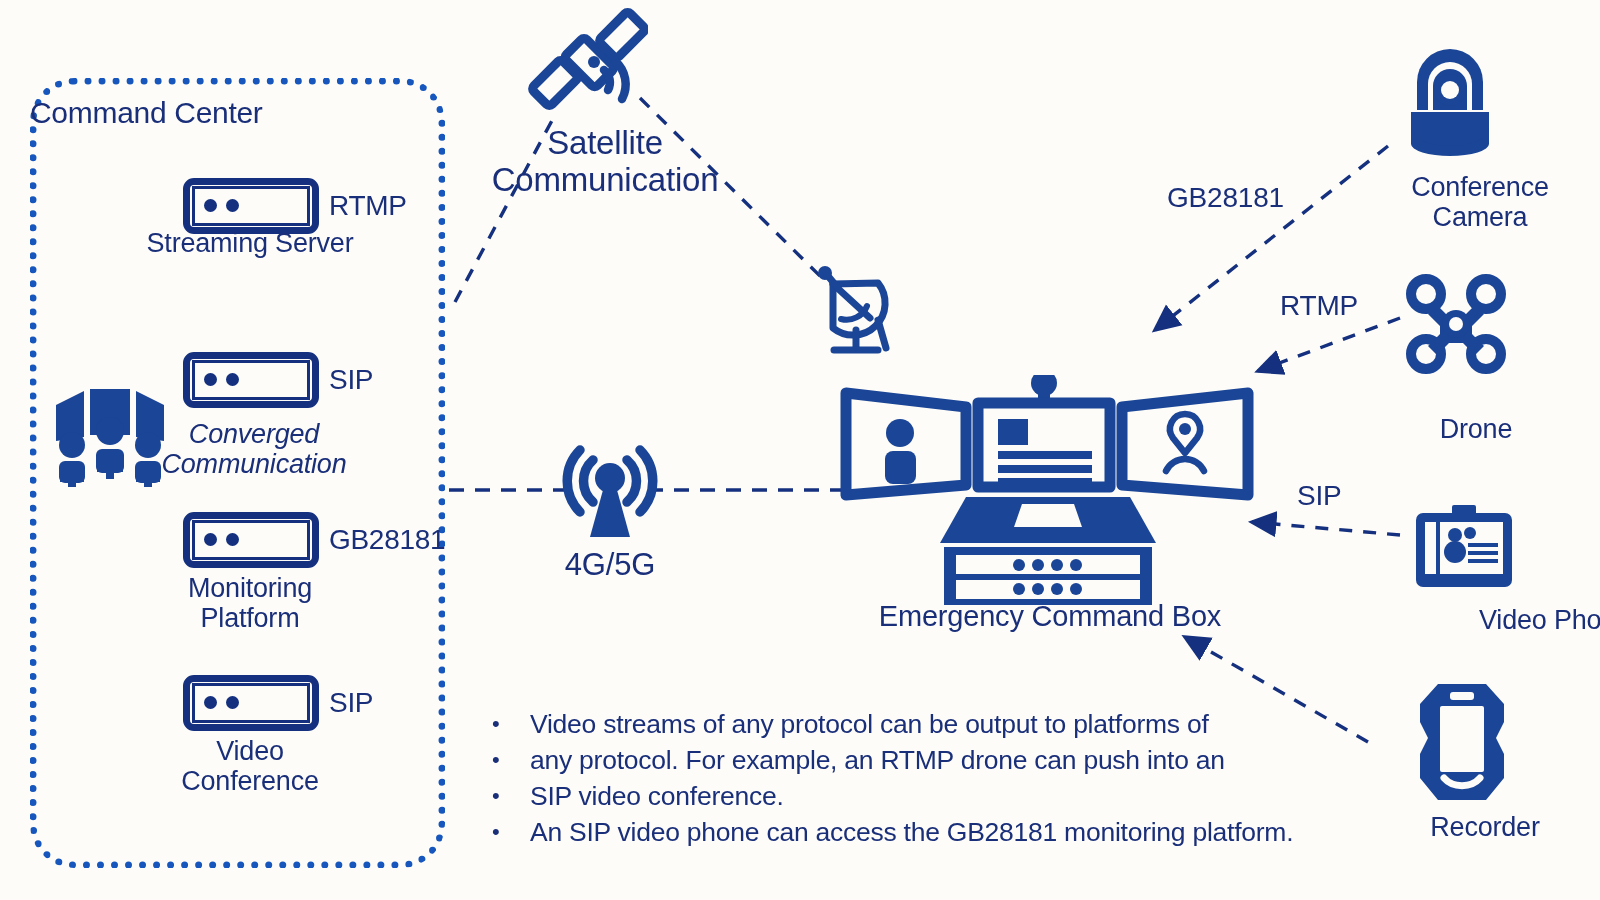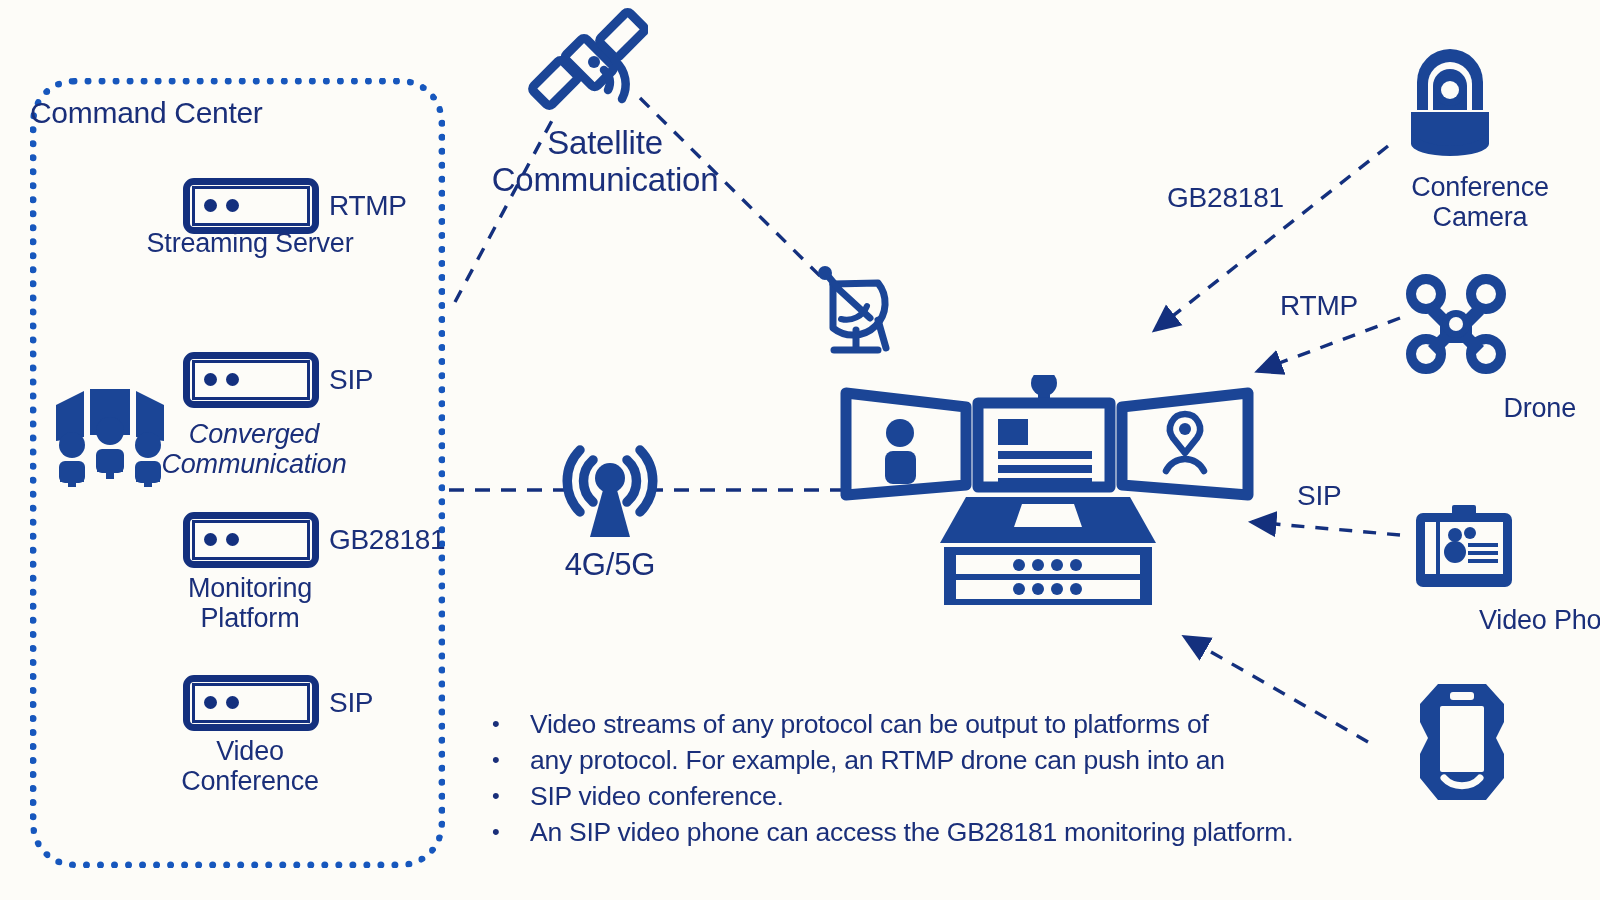--- a/index.html
+++ b/index.html
@@ -256,20 +256,21 @@
           <circle cx="200" cy="190" r="6"></circle>
           <circle cx="219" cy="190" r="6"></circle>
           <circle cx="238" cy="190" r="6"></circle>
         <circle cx="181" cy="214" r="6"></circle>
           <circle cx="200" cy="214" r="6"></circle>
           <circle cx="219" cy="214" r="6"></circle>
           <circle cx="238" cy="214" r="6"></circle>
       </g>
     </svg>
   </div>
+  <div class="lbl" style="position:absolute;left:830px;top:600px;width:440px;font-size:29px;">Emergency Command Box</div>
 
   <div class="node" style="left:1397px;top:48px;">
     <svg width="106" height="108" viewBox="0 0 106 108">
       <path class="ic" d="M20 62 L20 34 a33 33 0 0 1 66 0 L86 62 Z"></path>
       <path d="M31 62 L31 36 a22 22 0 0 1 44 0 L75 62 Z" fill="#fdfcf8"></path>
       <path class="ic" d="M36 62 L36 38 a17 17 0 0 1 34 0 L70 62 Z"></path>
       <circle class="ic" cx="53" cy="42" r="16"></circle>
       <circle cx="53" cy="42" r="9" fill="#fdfcf8"></circle>
       <path class="ic" d="M14 64 L92 64 L92 86 a39 16 0 0 1 -78 0 Z"></path>
       <path class="ic" d="M14 80 a39 18 0 0 0 78 0 L92 96 a39 12 0 0 1 -78 0 Z"></path>
@@ -285,21 +286,21 @@
         <circle cx="22" cy="22" r="15"></circle>
           <circle cx="82" cy="22" r="15"></circle>
         <circle cx="22" cy="82" r="15"></circle>
           <circle cx="82" cy="82" r="15"></circle>
       </g>
       <path class="ic" d="M33 33 L45 45 L59 45 L71 33 L80 42 L68 54 L68 62 L80 74 L71 83 L59 71 L45 71 L33 83 L24 74 L36 62 L36 54 L24 42 Z"></path>
       <circle class="ic" cx="52" cy="52" r="14"></circle>
       <circle cx="52" cy="52" r="7" fill="#fdfcf8"></circle>
     </svg>
   </div>
-  <div class="lbl" style="position:absolute;left:1376px;top:393px;width:200px;text-align:right;">Drone</div>
+  <div class="lbl" style="position:absolute;left:1376px;top:414px;width:200px;">Drone</div>
   <div class="proto" style="left:1280px;top:290px;">RTMP</div>
 
   <div class="node" style="left:1412px;top:505px;">
     <svg width="104" height="84" viewBox="0 0 104 84">
       <rect class="ic" x="40" y="0" width="24" height="10" rx="2"></rect>
       <rect class="ic" x="4" y="8" width="96" height="74" rx="7"></rect>
       <rect x="13" y="17" width="78" height="52" fill="#fdfcf8"></rect>
       <rect class="ic" x="24" y="17" width="4" height="52"></rect>
       <g class="ic">
         <circle cx="43" cy="30" r="7"></circle>
@@ -316,20 +317,21 @@
   <div class="proto" style="left:1297px;top:480px;">SIP</div>
 
   <div class="node" style="left:1412px;top:678px;">
     <svg width="100" height="128" viewBox="0 0 100 128">
       <path class="ic" d="M26 6 L74 6 L92 26 L92 44 L84 60 L92 76 L92 100 L74 122 L26 122 L8 100 L8 76 L16 60 L8 44 L8 26 Z"></path>
       <rect x="28" y="28" width="44" height="66" rx="2" fill="#fdfcf8"></rect>
       <rect x="38" y="14" width="24" height="8" rx="3" fill="#fdfcf8"></rect>
       <path d="M32 100 a22 18 0 0 0 36 0" fill="none" stroke="#fdfcf8" stroke-width="7" stroke-linecap="round"></path>
     </svg>
   </div>
+  <div class="lbl" style="position:absolute;left:1375px;top:812px;width:220px;">Recorder</div>
 
   <div class="bullets">
     <div class="row">
       <span class="bu">•</span>
       <span class="tx">Video streams of any protocol can be output to platforms of</span>
     </div>
     <div class="row">
       <span class="bu">•</span>
       <span class="tx">any protocol. For example, an RTMP drone can push into an</span>
     </div>

